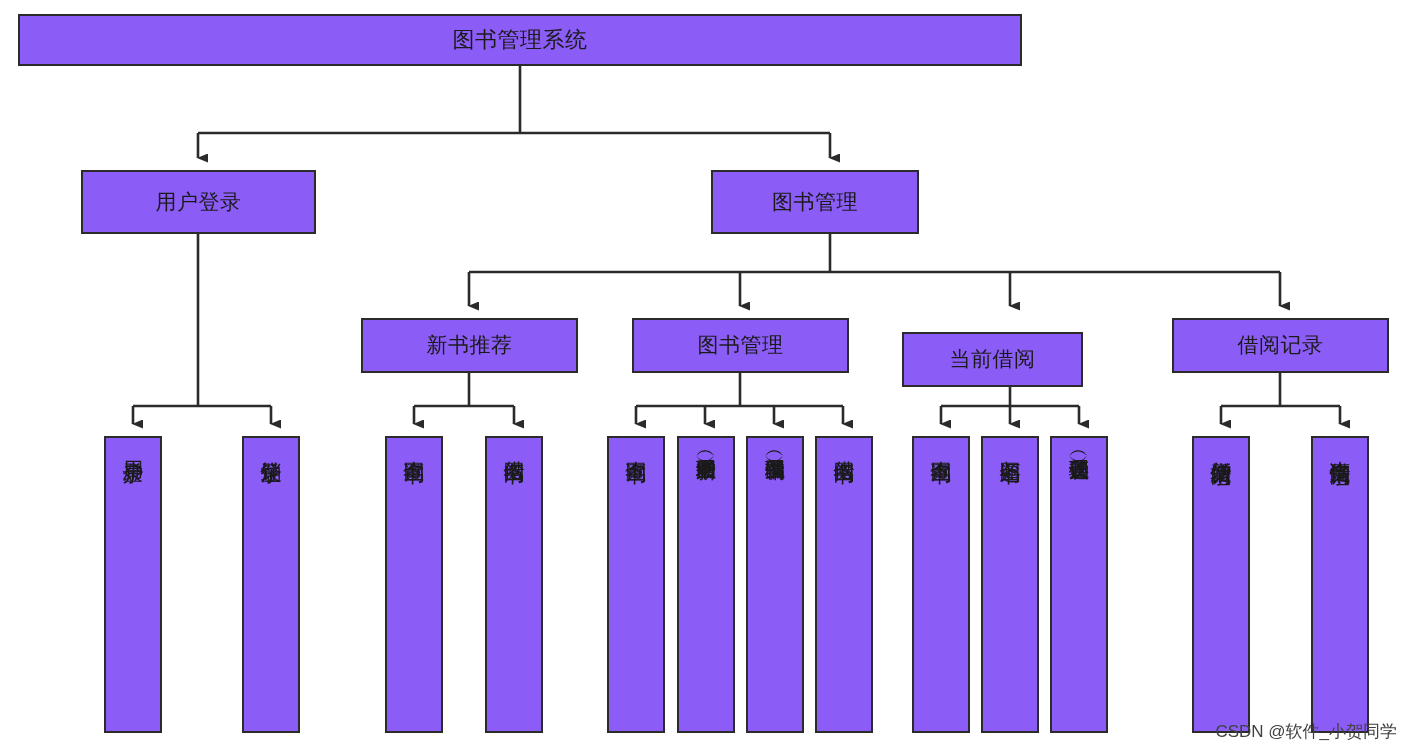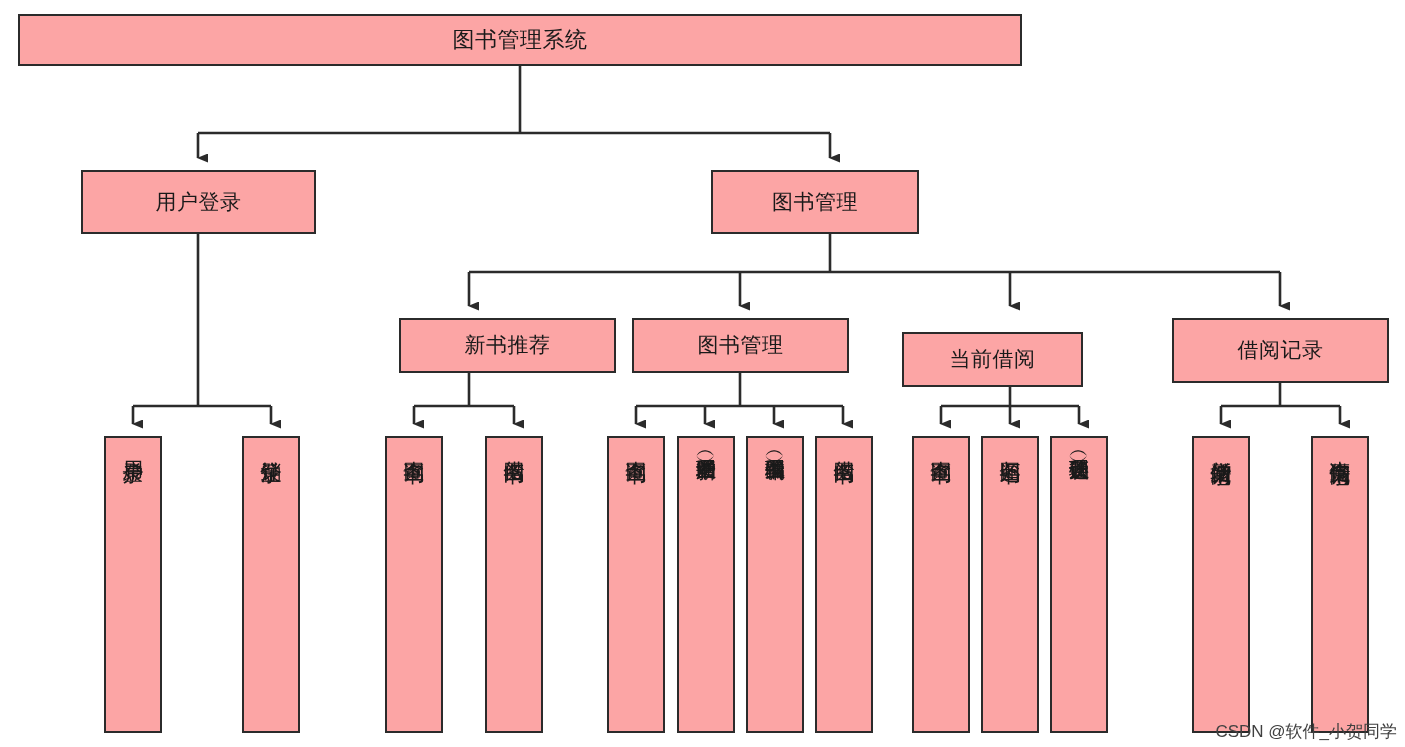--- a/index.html
+++ b/index.html
@@ -22,21 +22,21 @@
     position: absolute;
     left: 0;
     top: 0;
     width: 1405px;
     height: 747px;
   }
   .node {
     position: absolute;
     box-sizing: border-box;
     border: 2px solid #2b2b2b;
-    background: #fca5a5;
+    background: #8b5cf6;
     display: flex;
     align-items: center;
     justify-content: center;
     z-index: 5;
   }
   .node .node-label {
     color: #1a1a1a;
     line-height: 1.18;
     text-align: center;
     white-space: pre-line;
@@ -138,30 +138,30 @@
     <span class="node-label">图书管理系统</span>
   </div>
 
   <div class="node horiz" style="left:81px; top:170px; width:235px; height:64px;">
     <span class="node-label">用户登录</span>
   </div>
   <div class="node horiz" style="left:711px; top:170px; width:208px; height:64px;">
     <span class="node-label">图书管理</span>
   </div>
 
-  <div class="node horiz" style="left:361px; top:318px; width:217px; height:55px;margin-left:38px;">
+  <div class="node horiz" style="left:361px; top:318px; width:217px; height:55px;">
     <span class="node-label">新书推荐</span>
   </div>
   <div class="node horiz" style="left:632px; top:318px; width:217px; height:55px;">
     <span class="node-label">图书管理</span>
   </div>
   <div class="node horiz" style="left:902px; top:332px; width:181px; height:55px;">
     <span class="node-label">当前借阅</span>
   </div>
-  <div class="node horiz" style="left:1172px; top:318px; width:217px; height:65px;">
+  <div class="node horiz" style="left:1172px; top:318px; width:217px; height:55px;">
     <span class="node-label">借阅记录</span>
   </div>
 
   <div class="node vert" style="left:104px; top:436px; width:58px; height:297px;">
     <span class="node-label">用户登录</span>
   </div>
   <div class="node vert" style="left:242px; top:436px; width:58px; height:297px;">
     <span class="node-label">注销登录</span>
   </div>
 

